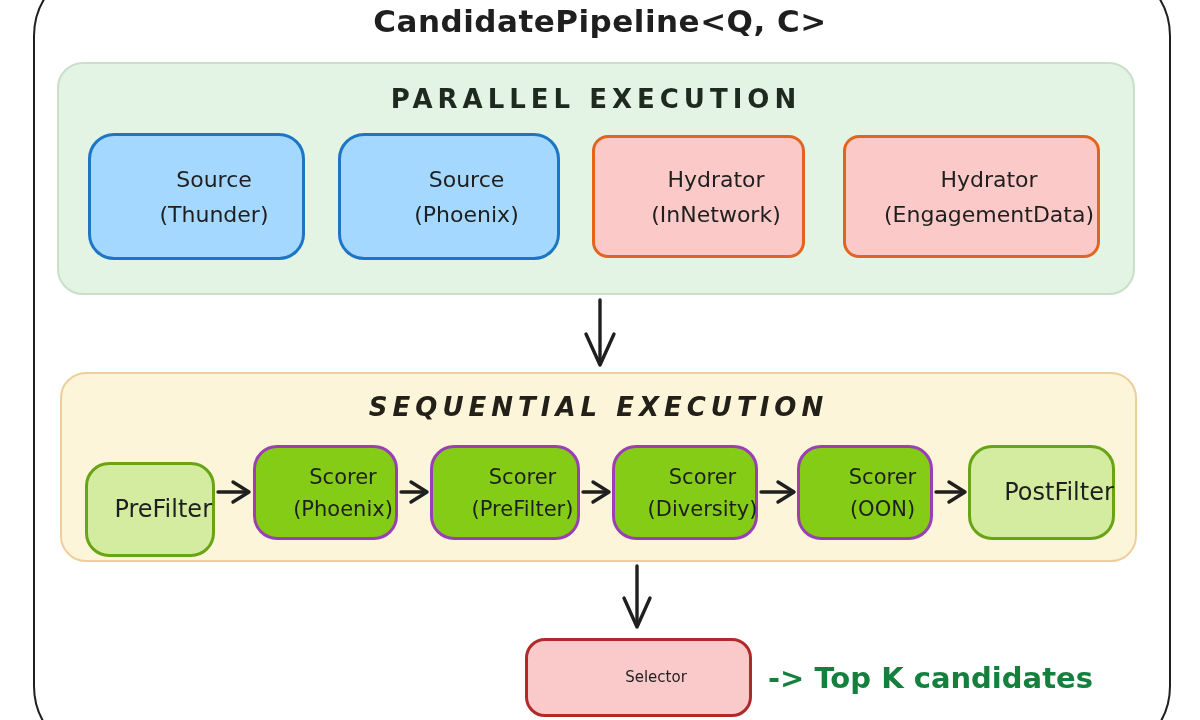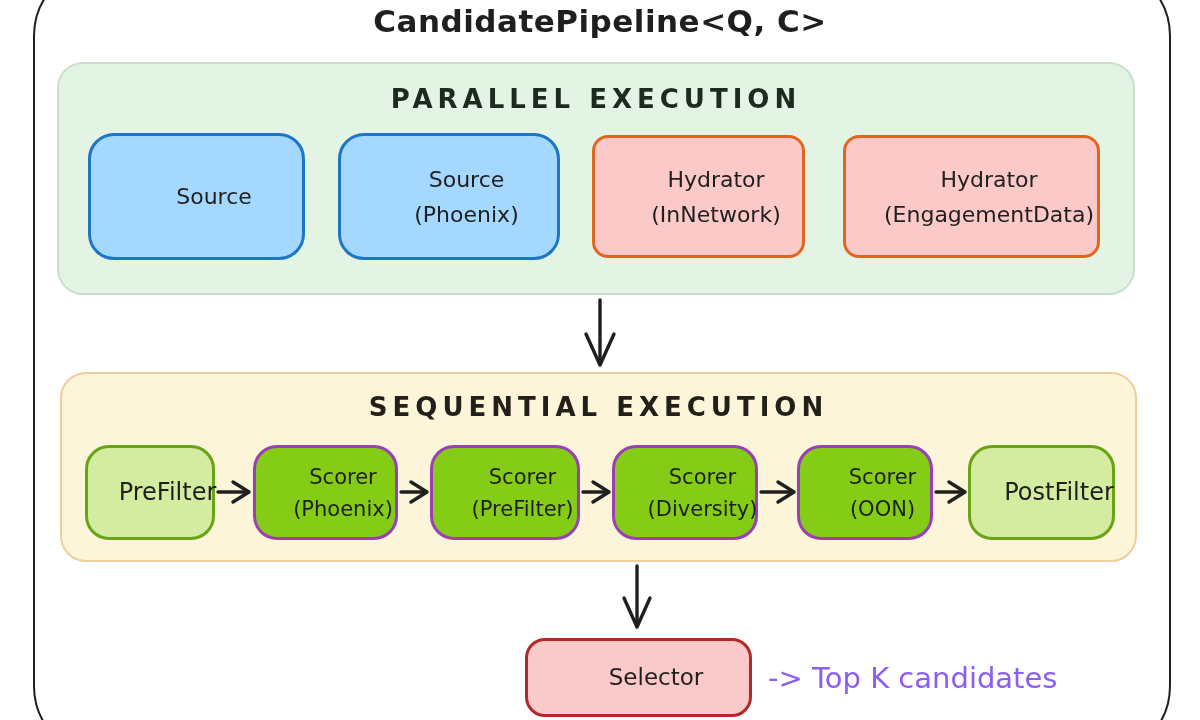--- a/index.html
+++ b/index.html
@@ -21,81 +21,82 @@
 
   .section {
     position: absolute; border-radius: 26px;
   }
   .section-parallel {
     left: 57px; top: 62px; width: 1078px; height: 233px;
     background: #e3f4e4; border: 2px solid #c9dfca;
   }
   .section-sequential {
     left: 60px; top: 372px; width: 1077px; height: 190px;
-    background: #fcf5da; border: 2px solid #eecf9b;
+    background: #fcf5da; border: 2px solid #eecf9b; font-style: italic;
   }
   .section-label {
     position: absolute; left: 0; right: 0; text-align: center;
     font-size: 26px; font-weight: 700; letter-spacing: 5px; color: #1e2a1e;
   }
   .section-parallel .section-label { top: 20px; }
   .section-sequential .section-label { top: 18px; color: #222018; }
 
   .node {
     position: absolute; display: flex; flex-direction: column;
     align-items: center; justify-content: center;
     text-align: center; font-size: 22px; line-height: 35px; color: #1f1f1f; padding-left: 35px;
   }
   .node .ln { white-space: nowrap; }
 
   .node-blue   { background: #a5d8ff; border: 3px solid #1d76c5; border-radius: 26px; }
   .node-pink   { background: #fbc9c7; border: 3px solid #e2651f; border-radius: 16px; }
   .node-green  { background: #d4ec9f; border: 3.5px solid #68a416; border-radius: 24px; font-size: 24px; }
   .node-purple { background: #84cc16; border: 3px solid #9b3fb5; border-radius: 24px; font-size: 21px; line-height: 32px; }
-  .node-red    { background: #fac9c9; border: 3.5px solid #b02a2a; border-radius: 20px; font-size: 23px; }
+  .node-red    { background: #fac9c9; border: 3.5px solid #b02a2a; border-radius: 20px; font-size: 15px; }
 
   
   .n-thunder    { left: 88px;  top: 133px; width: 217px; height: 127px; }
   .n-phoenix    { left: 338px; top: 133px; width: 222px; height: 127px; }
   .n-innetwork  { left: 592px; top: 135px; width: 213px; height: 123px; }
   .n-engagement { left: 843px; top: 135px; width: 257px; height: 123px; }
 
   
-  .n-prefilter  { left: 85px;  top: 445px; width: 130px; height: 95px; }
+  .n-prefilter  { left: 85px;  top: 462px; width: 130px; height: 95px; align-items: flex-end; }
   .n-sphoenix   { left: 253px; top: 445px; width: 145px; height: 95px; }
   .n-sweighted  { left: 430px; top: 445px; width: 150px; height: 95px; }
   .n-sdiversity { left: 612px; top: 445px; width: 146px; height: 95px; }
   .n-soon       { left: 797px; top: 445px; width: 136px; height: 95px; }
   .n-postfilter { left: 968px; top: 445px; width: 147px; height: 95px; }
 
   
   .n-selector   { left: 525px; top: 638px; width: 227px; height: 79px; }
   .result-text  {
     position: absolute; left: 768px; top: 656px; height: 45px; line-height: 45px;
-    font-size: 29px; font-weight: 400; color: #8b5cf6; white-space: nowrap;
+    font-size: 29px; font-weight: 700; color: #15803d; white-space: nowrap;
   }
 
   .arrow-layer { position: absolute; left: 0; top: 0; width: 1200px; height: 720px; }
   .arrow-layer path { stroke: #1f1f1f; stroke-width: 3.4; fill: none; stroke-linecap: round; stroke-linejoin: round; }
 </style>
 </head>
 <body>
 
 <div class="canvas">
 
   <div class="outer-frame"></div>
 
   <div class="diagram-title">CandidatePipeline&lt;Q, C&gt;</div>
 
   <div class="section section-parallel">
     <div class="section-label">PARALLEL EXECUTION</div>
   </div>
 
   <div class="node node-blue n-thunder">
     <div class="ln">Source</div>
+    <div class="ln">(Thunder)</div>
   </div>
   <div class="node node-blue n-phoenix">
     <div class="ln">Source</div>
     <div class="ln">(Phoenix)</div>
   </div>
   <div class="node node-pink n-innetwork">
     <div class="ln">Hydrator</div>
     <div class="ln">(InNetwork)</div>
   </div>
   <div class="node node-pink n-engagement">

